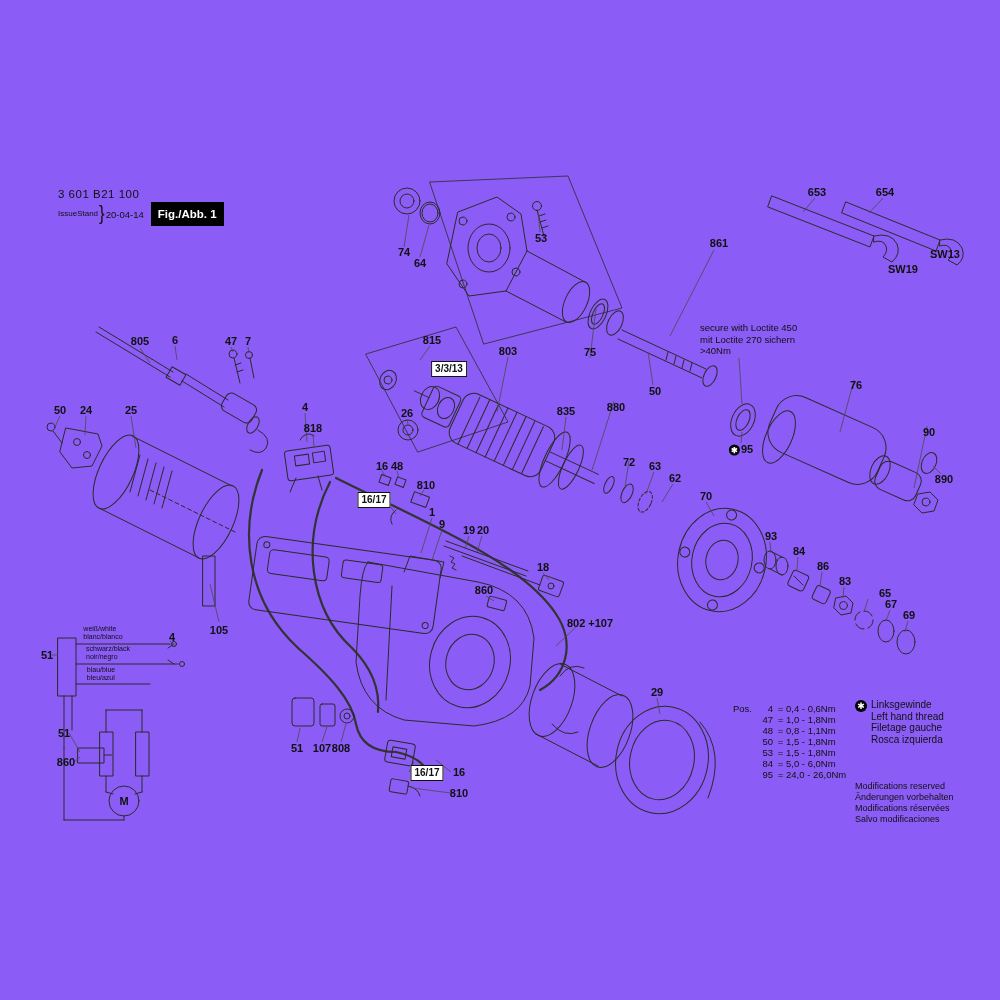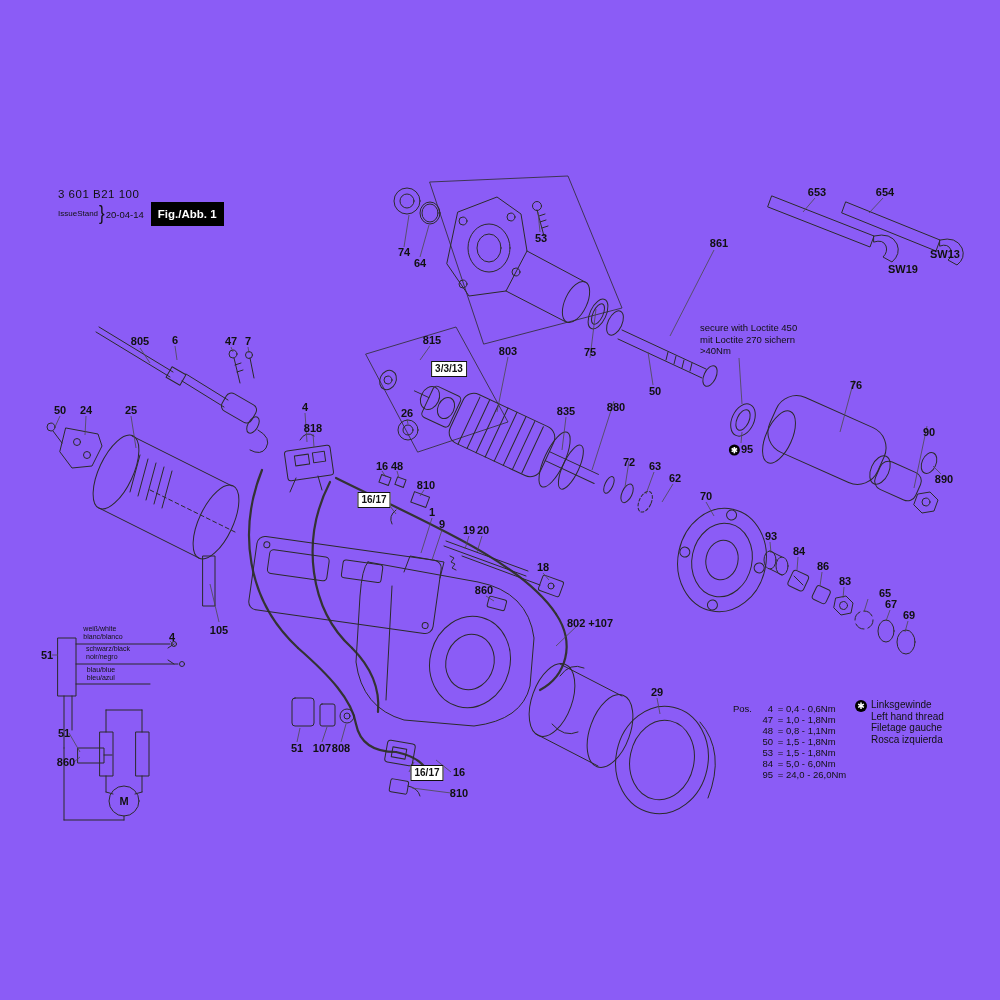--- a/index.html
+++ b/index.html
@@ -623,14 +623,21 @@
     <span class="star-ico">✱</span>
     <div class="legend-lines">
 
     <div class="l-line">Linksgewinde</div>
         <div class="l-line">Left hand thread</div>
         <div class="l-line">Filetage gauche</div>
         <div class="l-line">Rosca izquierda</div>
       </div>
   </div>
 
+  <div class="mods">
+
+  <div class="m-line">Modifications reserved</div>
+      <div class="m-line">Änderungen vorbehalten</div>
+      <div class="m-line">Modifications réservées</div>
+      <div class="m-line">Salvo modificaciones</div>
+    </div>
 
 </div>
 
 </body></html>

